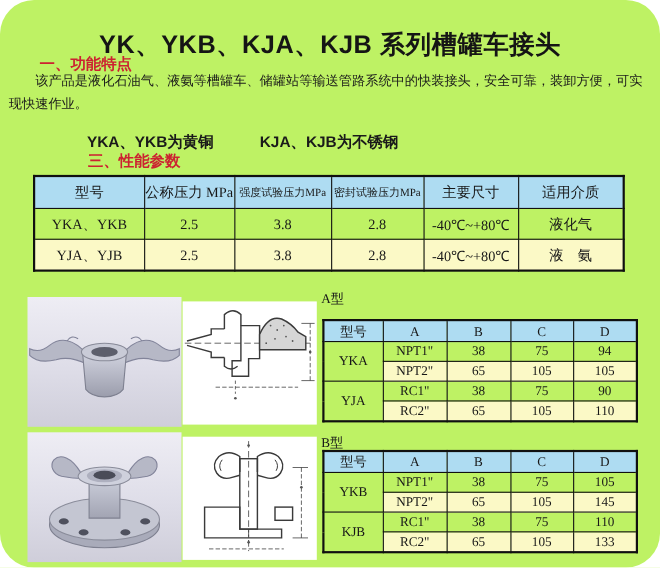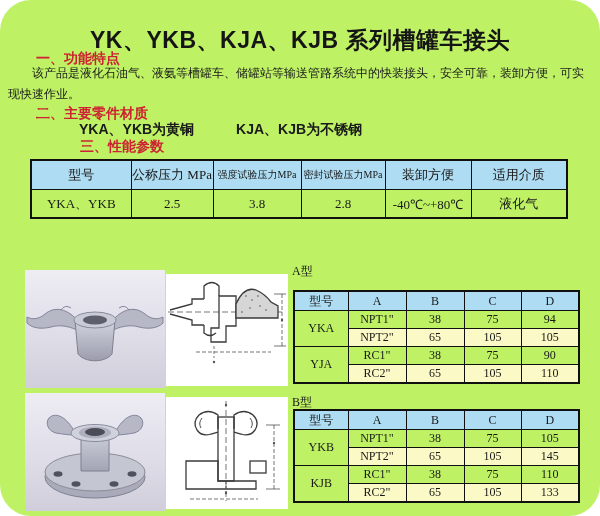--- a/index.html
+++ b/index.html
@@ -49,52 +49,59 @@
 </head>
 <body>
 
 <div class="page">
 
   <h1 class="title">YK、YKB、KJA、KJB 系列槽罐车接头</h1>
 
   <div class="sec sec1">一、功能特点</div>
   <p class="body-text">该产品是液化石油气、液氨等槽罐车、储罐站等输送管路系统中的快装接头，安全可靠，装卸方便，可实现快速作业。</p>
 
-  <div class="sec sec2">二、主要零件材质</div>
   <div class="materials">YKA、YKB为黄铜　　　KJA、KJB为不锈钢</div>
 
   <div class="sec sec3">三、性能参数</div>
 
   <table class="perf">
     <colgroup>
       <col style="width:100px">
         <col style="width:82px">
         <col style="width:88px">
       <col style="width:84px">
         <col style="width:86px">
         <col style="width:96px">
     </colgroup>
     <thead>
       <tr>
         <th>型号</th>
         <th>公称压力 MPa</th>
         <th class="small">强度试验压力MPa</th>
         <th class="small">密封试验压力MPa</th>
-        <th>装卸方便</th>
+        <th>主要尺寸</th>
         <th>适用介质</th>
       </tr>
     </thead>
     <tbody>
       <tr>
         <td>YKA、YKB</td>
         <td>2.5</td>
         <td>3.8</td>
         <td>2.8</td>
         <td>-40℃~+80℃</td>
         <td>液化气</td>
+      </tr>
+      <tr class="yrow">
+        <td>YJA、YJB</td>
+        <td>2.5</td>
+        <td>3.8</td>
+        <td>2.8</td>
+        <td>-40℃~+80℃</td>
+        <td>液　氨</td>
       </tr>
     </tbody>
   </table>
 
 
   <div class="photo photoA">
     <svg width="140" height="118" viewBox="0 0 140 118">
       <defs>
         <linearGradient id="gm" x1="0" y1="0" x2="0" y2="1">
           <stop offset="0" stop-color="#d2d4e0"></stop>

